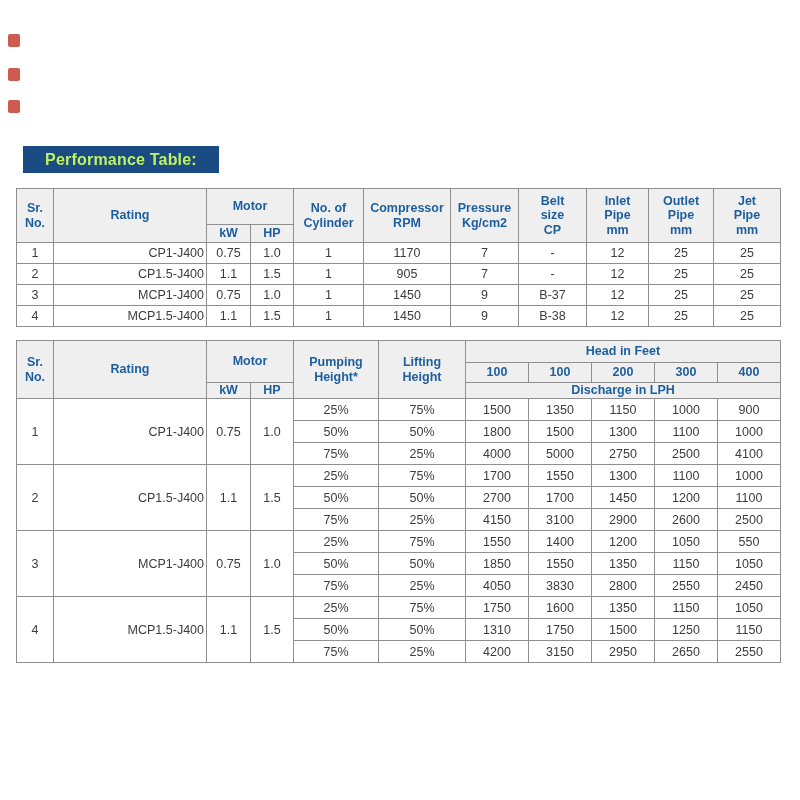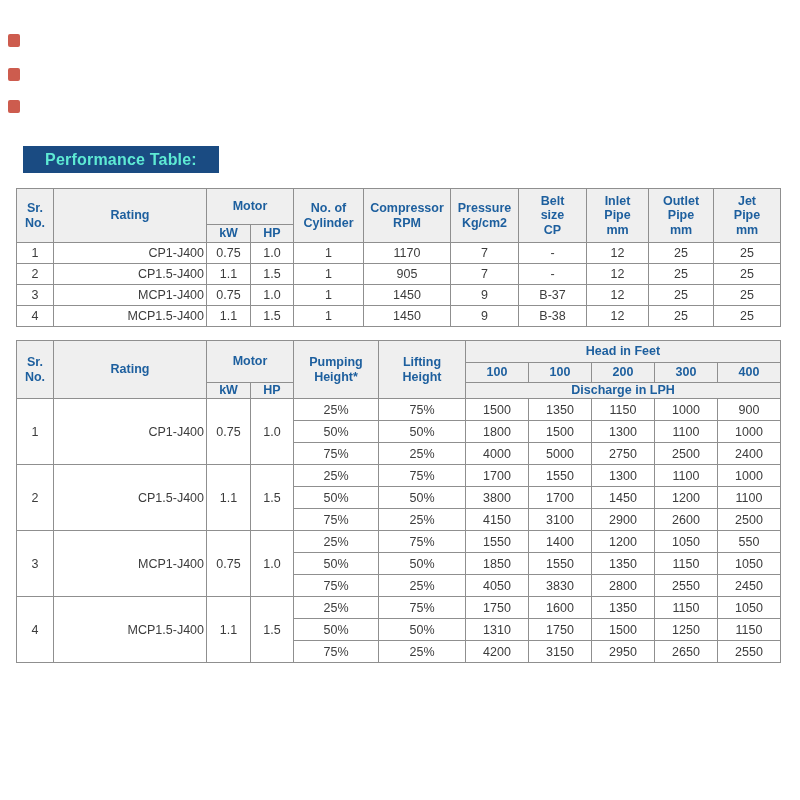--- a/index.html
+++ b/index.html
@@ -6,21 +6,21 @@
   .canvas {
     position:relative; width:800px; height:800px; background:#ffffff;
     font-family:"Liberation Sans", sans-serif; overflow:hidden;
   }
   .red-mark {
     position:absolute; left:8px; width:12px; height:13px;
     background:#c4402f; border-radius:2px; opacity:.85;
   }
   .title-bar {
     position:absolute; left:23px; top:146px; width:196px; height:27px;
-    background:#1a4b82; color:#5eead4; font-weight:bold; font-size:16px;
+    background:#1a4b82; color:#bef264; font-weight:bold; font-size:16px;
     display:flex; align-items:center; justify-content:center; letter-spacing:.2px;
   }
   table {
     position:absolute; left:16px; border-collapse:collapse; table-layout:fixed;
     border:1px solid #6e6e6e;
   }
   #t1 { top:188px; width:764px; }
   #t2 { top:340px; width:764px; }
   th, td {
     border:1px solid #8f8f8f; text-align:center; vertical-align:middle;
@@ -215,39 +215,39 @@
           <td>1100</td>
           <td>1000</td>
         </tr>
         <tr>
           <td>75%</td>
           <td>25%</td>
           <td>4000</td>
           <td>5000</td>
           <td>2750</td>
           <td>2500</td>
-          <td>2400</td>
+          <td>4100</td>
         </tr>
         <tr>
           <td rowspan="3">2</td>
           <td class="left" rowspan="3">CP1.5-J400</td>
           <td rowspan="3">1.1</td>
           <td rowspan="3">1.5</td>
           <td>25%</td>
           <td>75%</td>
           <td>1700</td>
           <td>1550</td>
           <td>1300</td>
           <td>1100</td>
           <td>1000</td>
         </tr>
         <tr>
           <td>50%</td>
           <td>50%</td>
-          <td>3800</td>
+          <td>2700</td>
           <td>1700</td>
           <td>1450</td>
           <td>1200</td>
           <td>1100</td>
         </tr>
         <tr>
           <td>75%</td>
           <td>25%</td>
           <td>4150</td>
           <td>3100</td>

